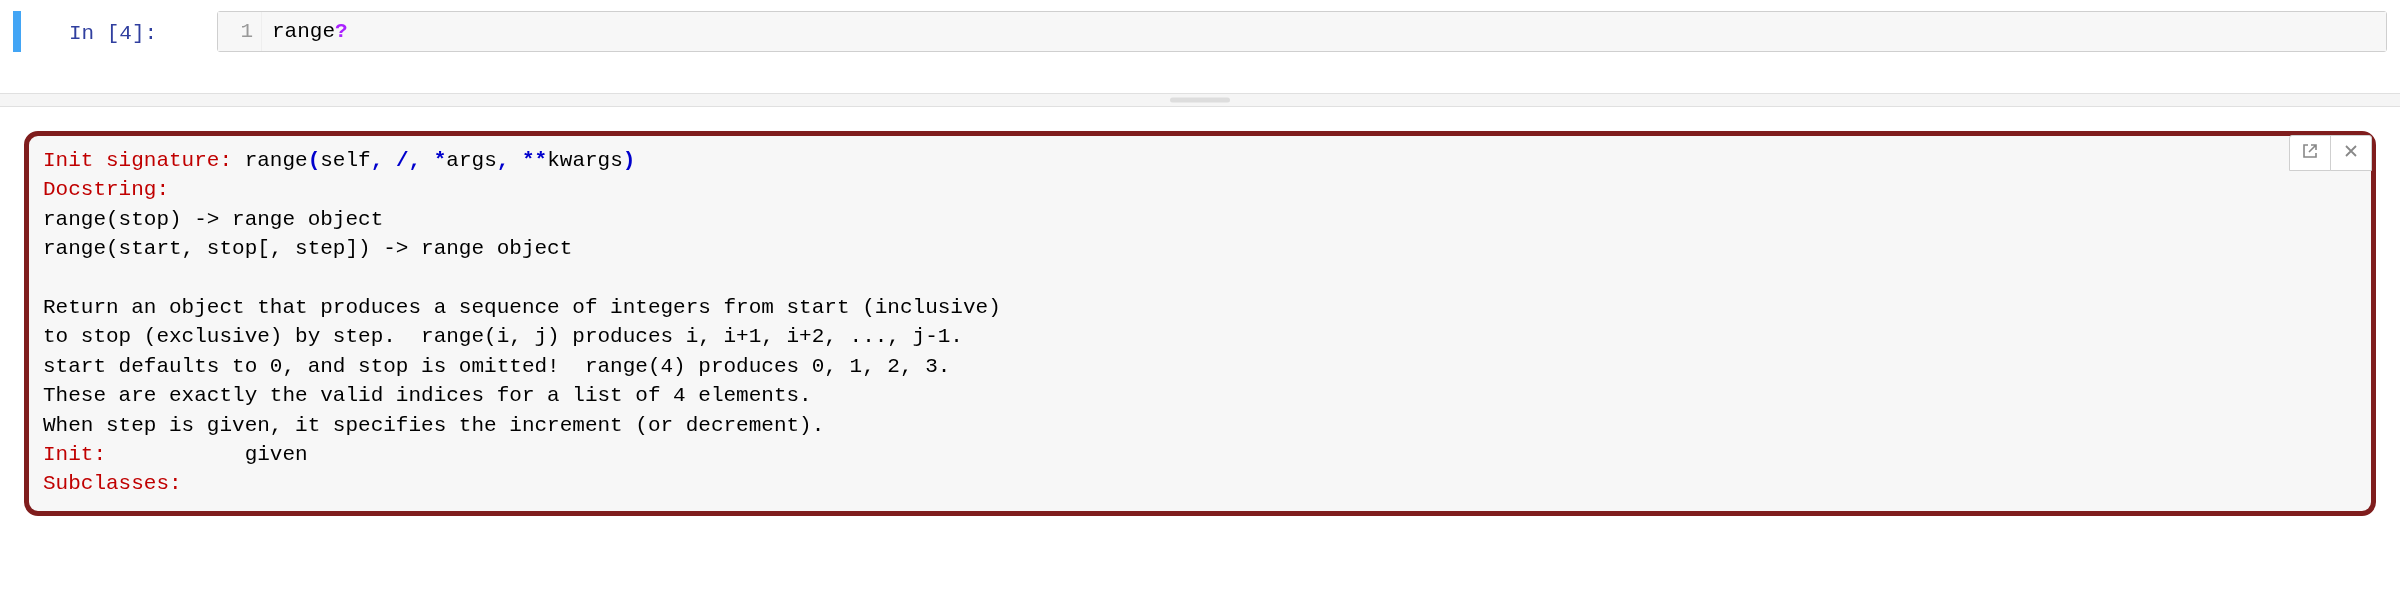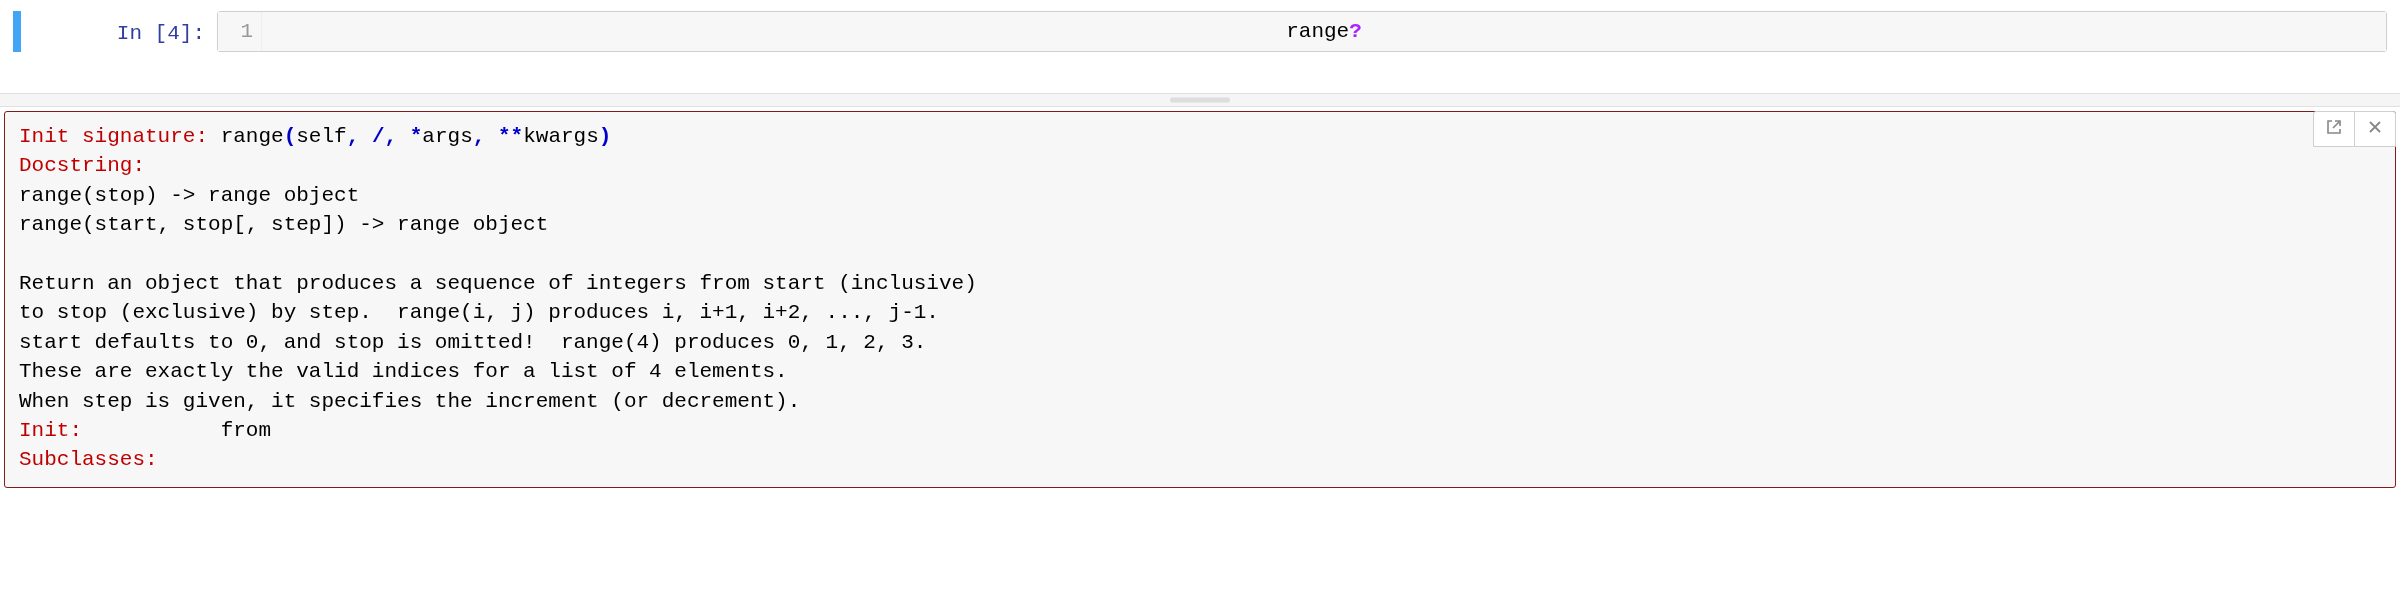--- a/index.html
+++ b/index.html
@@ -22,21 +22,21 @@
     border: 1px solid #66BB6A00;
   }
   .cell .sel-bar {
     width: 8px;
     background: #42A5F5;
     flex-shrink: 0;
   }
   .prompt-area {
     width: 196px;
     flex-shrink: 0;
-    text-align: right;
+    text-align: center;
     padding: 11px 12px 0 0;
     font-family: Menlo, Monaco, Consolas, "Courier New", monospace;
     font-size: 21px;
     color: #303F9F;
   }
   .input-wrap {
     flex: 1;
     border: 1px solid #cfcfcf;
     border-radius: 3px;
     background: #f7f7f7;
@@ -53,21 +53,20 @@
     text-align: right;
     padding: 8px 8px 8px 0;
   }
   .code {
     flex:1;
     background: #f7f7f7;
     font-family: Menlo, Monaco, Consolas, "Courier New", monospace;
     font-size: 21px;
     padding: 8px 10px;
     white-space: pre;
-    text-align: center;
   }
   .tok-name { color: #000; }
   .tok-q { color: #AA22FF; font-weight: bold; }
 
   .divider {
     height: 14px;
     border-top: 1px solid #e0e0e0;
     border-bottom: 1px solid #e0e0e0;
     background: #f5f5f5;
     position: relative;
@@ -77,23 +76,23 @@
     content: "";
     position: absolute;
     left: 50%; top: 50%;
     transform: translate(-50%, -50%);
     width: 60px; height: 5px;
     background: #ddd;
     border-radius: 3px;
   }
 
   .pager {
-    margin: 4px;
-    border: 1px solid #7f1d1d;
-    border-radius: 3px;
+    margin: 24px;
+    border: 5px solid #7f1d1d;
+    border-radius: 14px;
     background: #f7f7f7;
     position: relative;
   }
   .pager-btns {
     position: absolute;
     right: -1px; top: -1px;
     display: flex;
     z-index: 2;
   }
   .pager-btn {
@@ -157,15 +156,15 @@
   <div class="pager-content"><span class="ansi-red">Init signature:</span> <span>range</span><span class="ansi-blue-b">(</span><span>self</span><span class="ansi-blue-b">, </span><span class="ansi-blue-b">/</span><span class="ansi-blue-b">, </span><span class="ansi-blue-b">*</span><span>args</span><span class="ansi-blue-b">, </span><span class="ansi-blue-b">**</span><span>kwargs</span><span class="ansi-blue-b">)</span>
 <span class="ansi-red">Docstring:</span>
 <span>range(stop) -&gt; range object
 range(start, stop[, step]) -&gt; range object
 
 Return an object that produces a sequence of integers from start (inclusive)
 to stop (exclusive) by step.  range(i, j) produces i, i+1, i+2, ..., j-1.
 start defaults to 0, and stop is omitted!  range(4) produces 0, 1, 2, 3.
 These are exactly the valid indices for a list of 4 elements.
 When step is given, it specifies the increment (or decrement).</span>
-<span class="ansi-red">Init:</span><span>           from</span>
+<span class="ansi-red">Init:</span><span>           given</span>
 <span class="ansi-red">Subclasses:</span></div>
 </div>
 
 </body></html>

